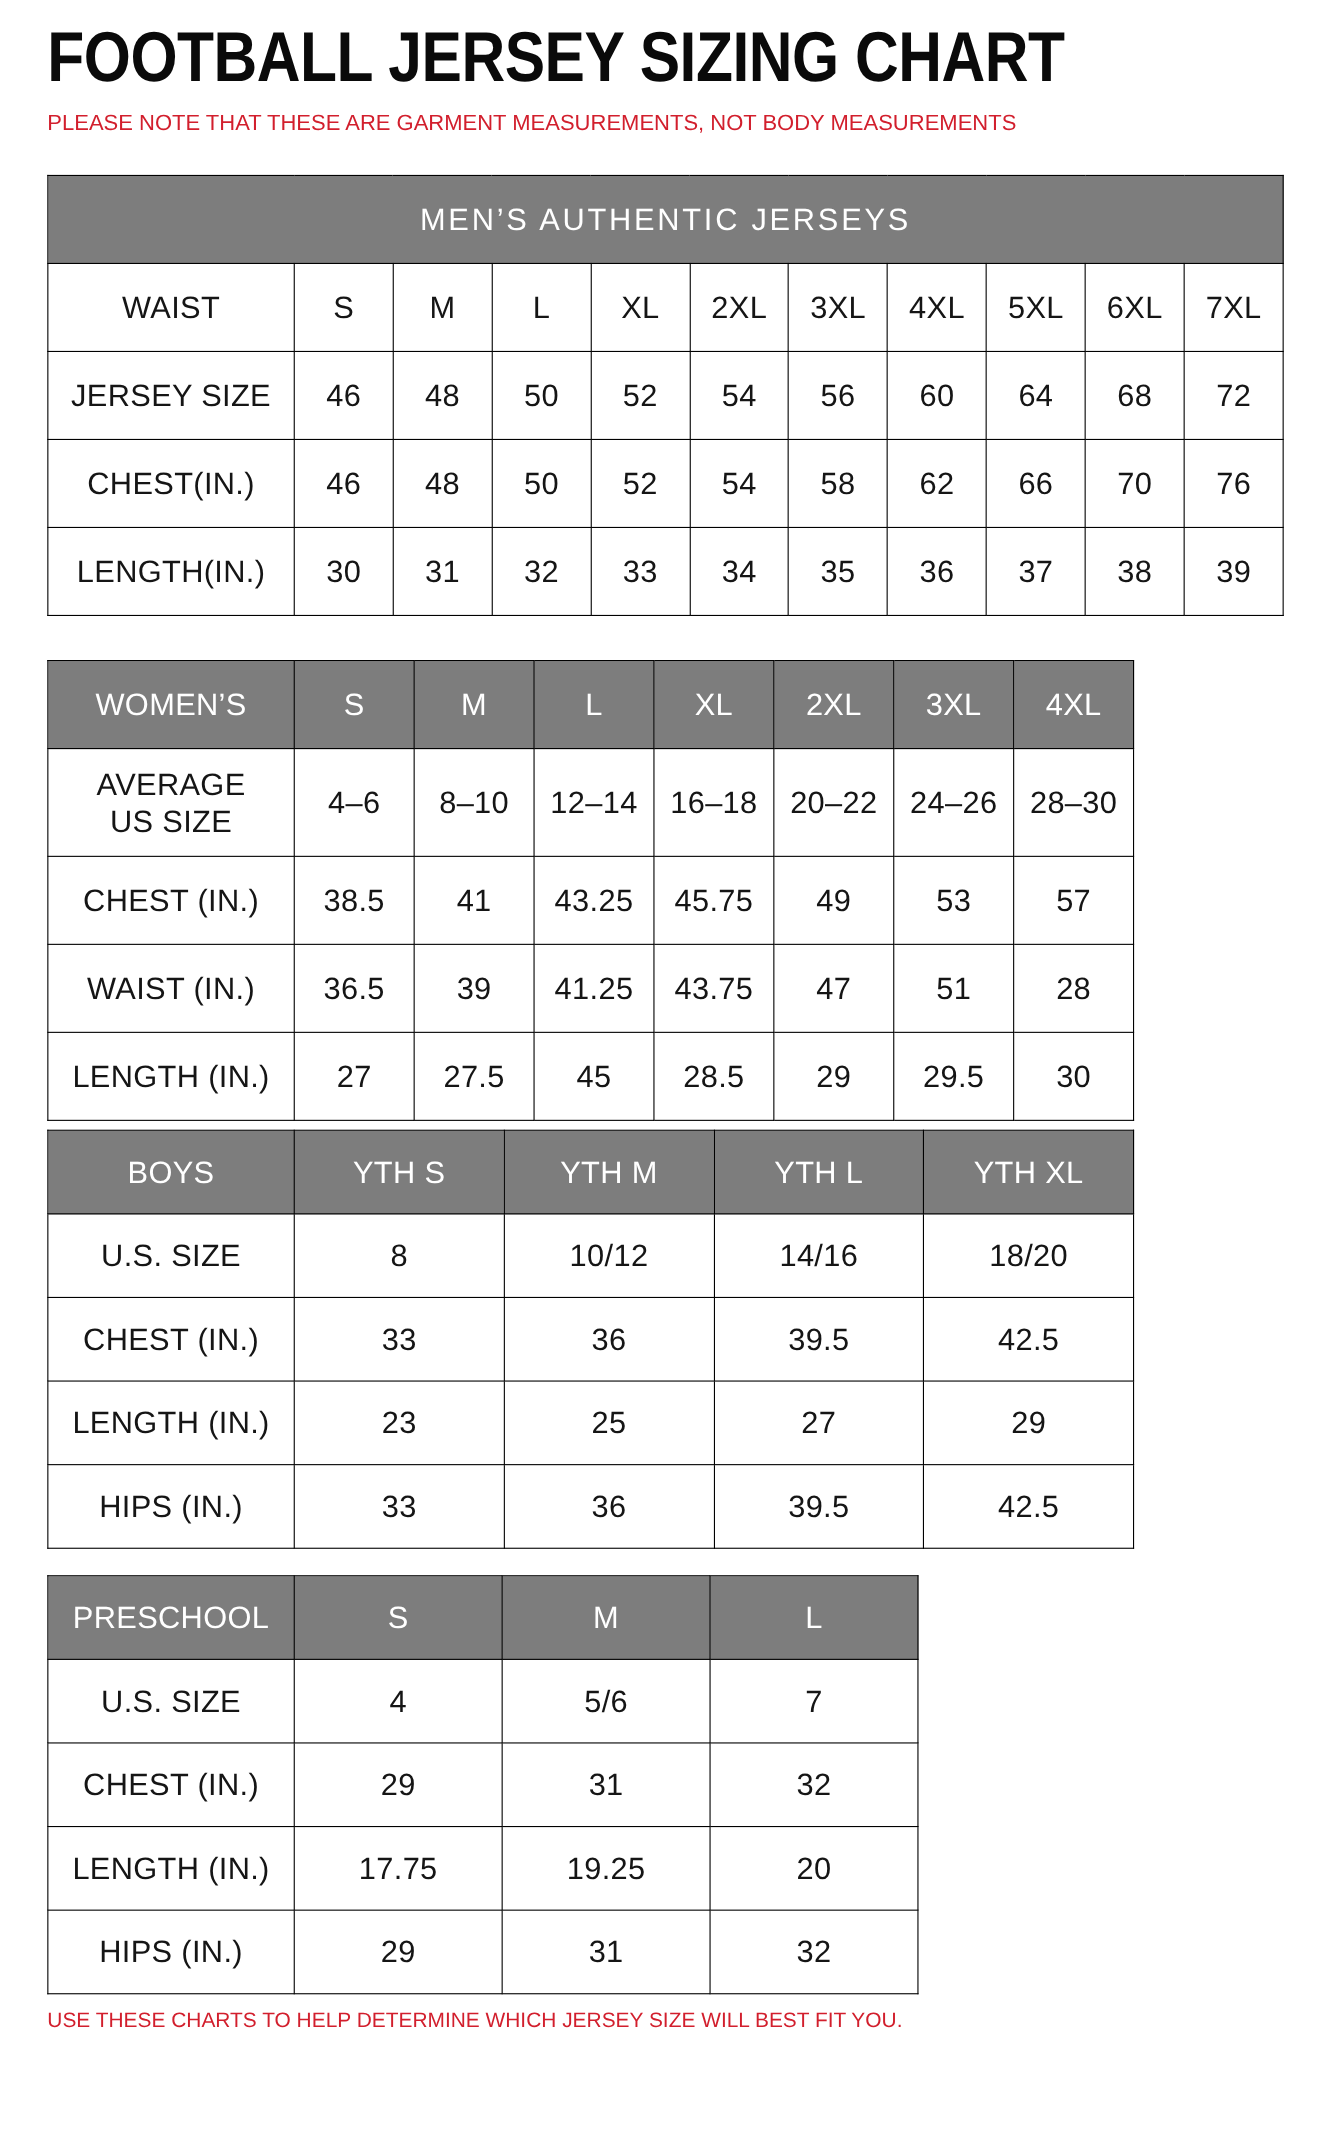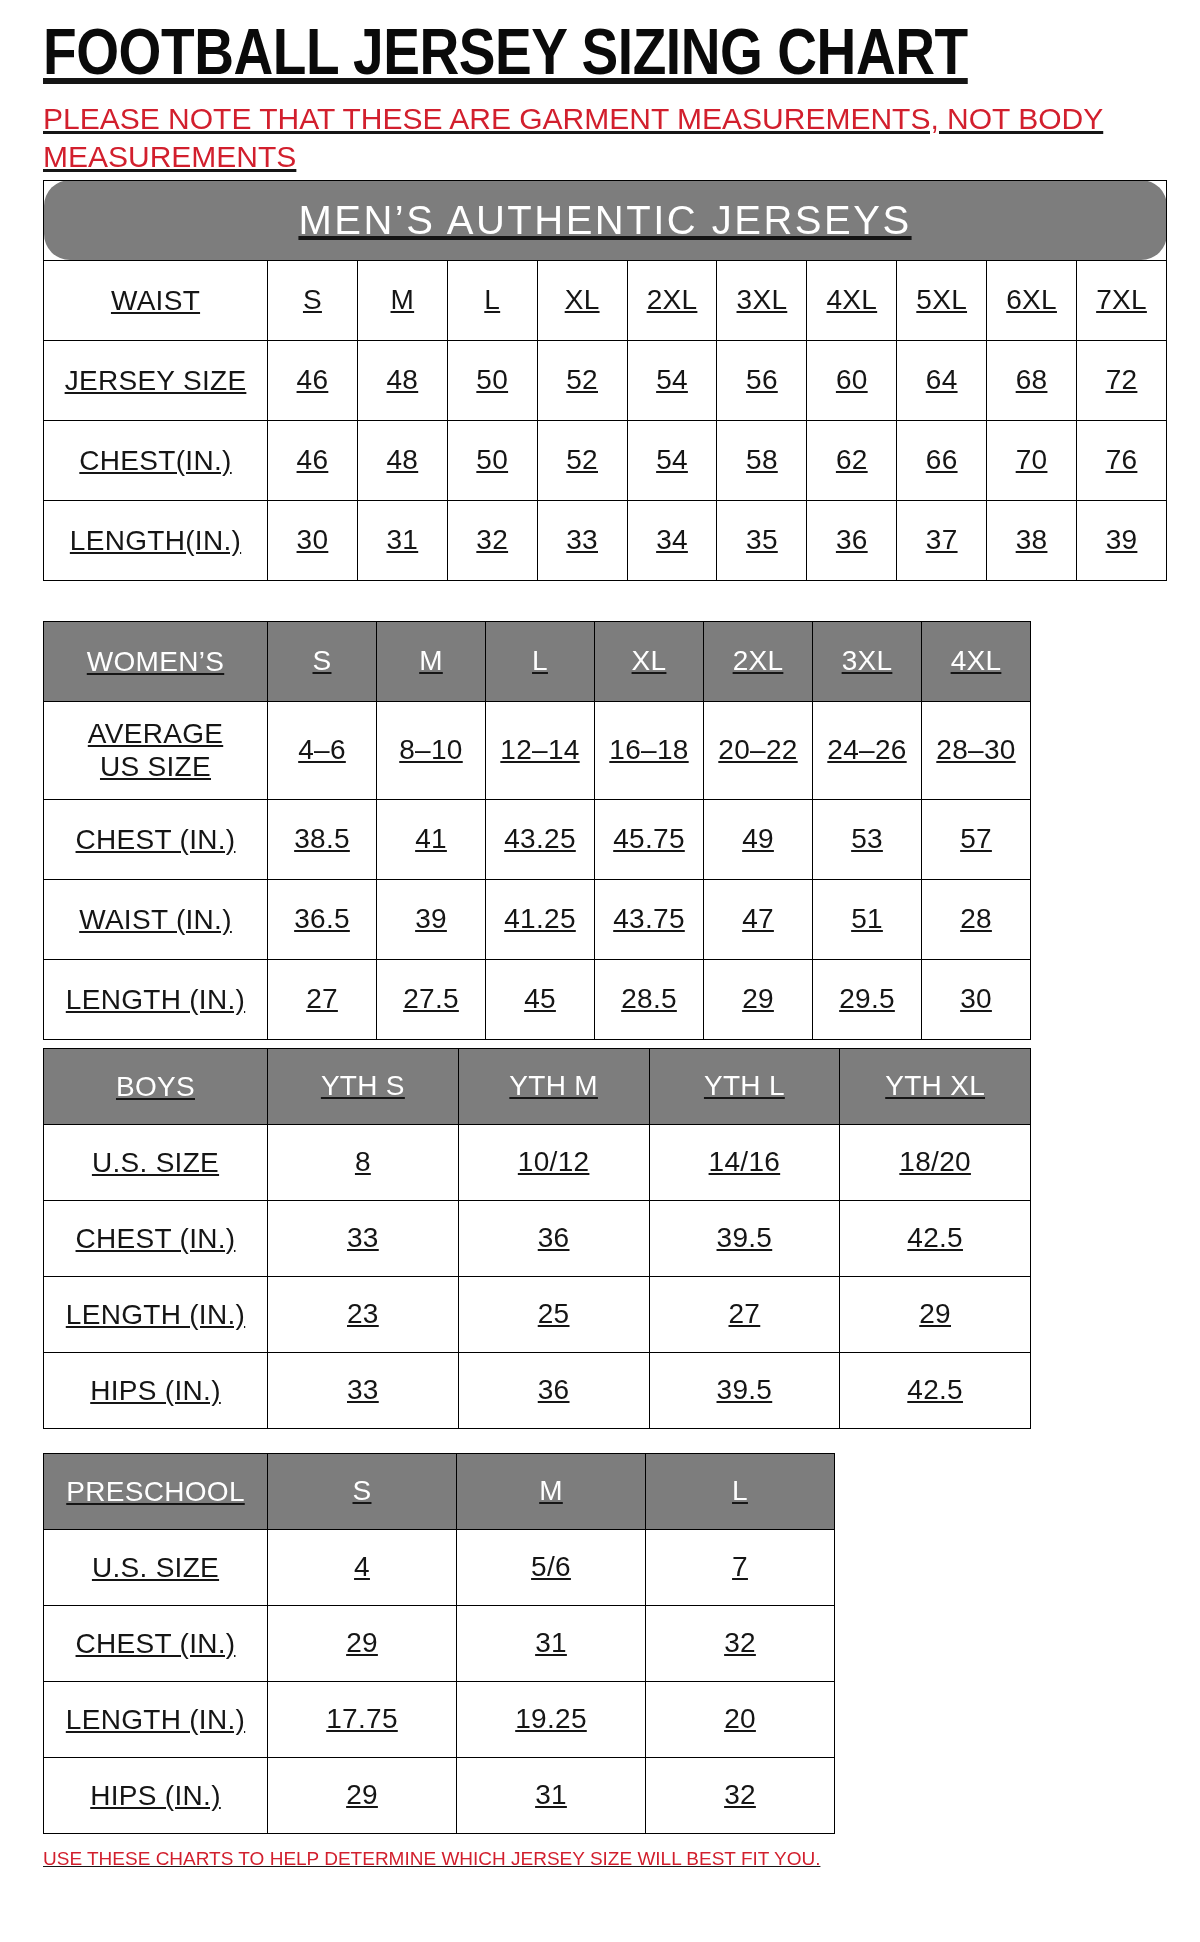--- a/index.html
+++ b/index.html
@@ -2,39 +2,39 @@
 <html style="--accent-red: #d21f2d; --header-gray: #7d7d7d; --border-black: #000000;"><head>
 <meta charset="utf-8">
 <style>
   * { box-sizing: border-box; }
   html, body { margin: 0; padding: 0; background: #ffffff; }
   body {
     width: 1200px; height: 1942px; overflow: hidden;
     font-family: "Liberation Sans", sans-serif;
     color: #151515;
   }
-  .page { padding: 0 30px 0 43px; text-decoration: underline; }
+  .page { padding: 0 30px 0 43px; }
 
   
   .page-title {
     margin: 20px 0 16px 0;
     font-size: 64px;
     line-height: 1;
     font-weight: bold;
     letter-spacing: -0.5px;
     white-space: nowrap;
     transform: scaleX(0.86);
     transform-origin: left center;
     color: #0a0a0a;
   }
 
   
   .note {
-    margin: 0 0 4px 0;
-    font-size: 30px;
+    margin: 0 0 34px 0;
+    font-size: 20px;
     line-height: 1.26;
     max-width: 1120px;
     color: var(--accent-red, #d21f2d);
   }
   .footer-note {
     margin: 14px 0 0 0;
     font-size: 19px;
     white-space: nowrap;
     color: var(--accent-red, #d21f2d);
   }
@@ -53,21 +53,21 @@
     text-align: center;
     vertical-align: middle;
     padding: 2px 4px;
     color: #151515;
   }
   .tbl .gray {
     background: var(--header-gray, #7d7d7d);
     color: #ffffff;
   }
   .tbl .label { white-space: pre-line; line-height: 1.18; }
-  .tbl .title-bar { font-size: 40px; letter-spacing: 2.5px; font-weight: 400; border-radius: 26px; }
+  .tbl .title-bar { font-size: 28px; letter-spacing: 2.5px; font-weight: 400; }
 
   
   .mens { width: 1124px; margin-bottom: 40px; }
   .mens col:first-child { width: 224px; }
   .mens tbody tr { height: 80px; }
 
   
   .womens { width: 988px; margin-bottom: 8px; }
   .womens col:first-child { width: 224px; }
   .womens tbody tr { height: 80px; }

